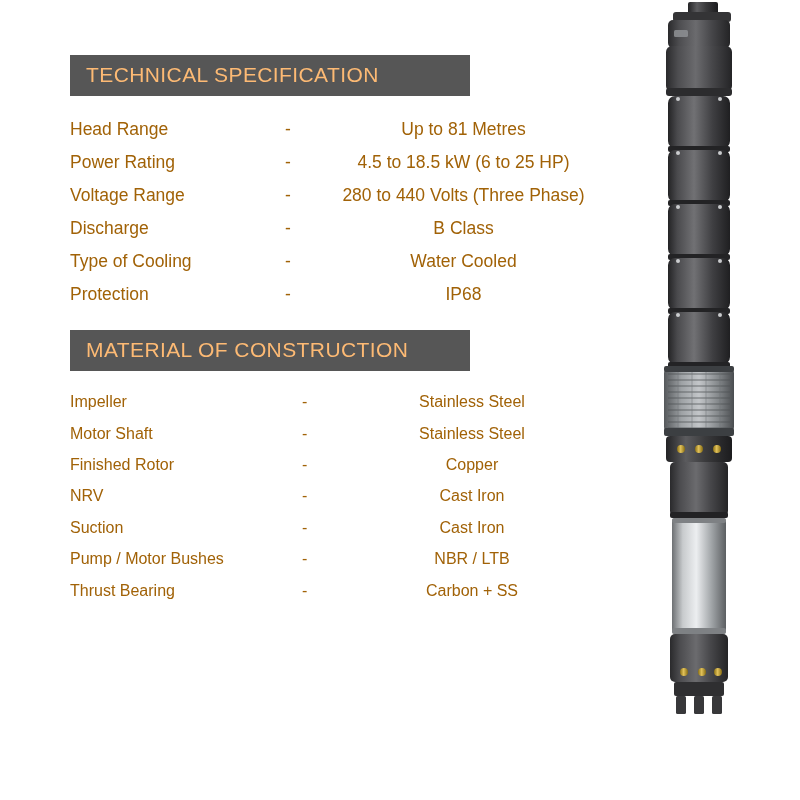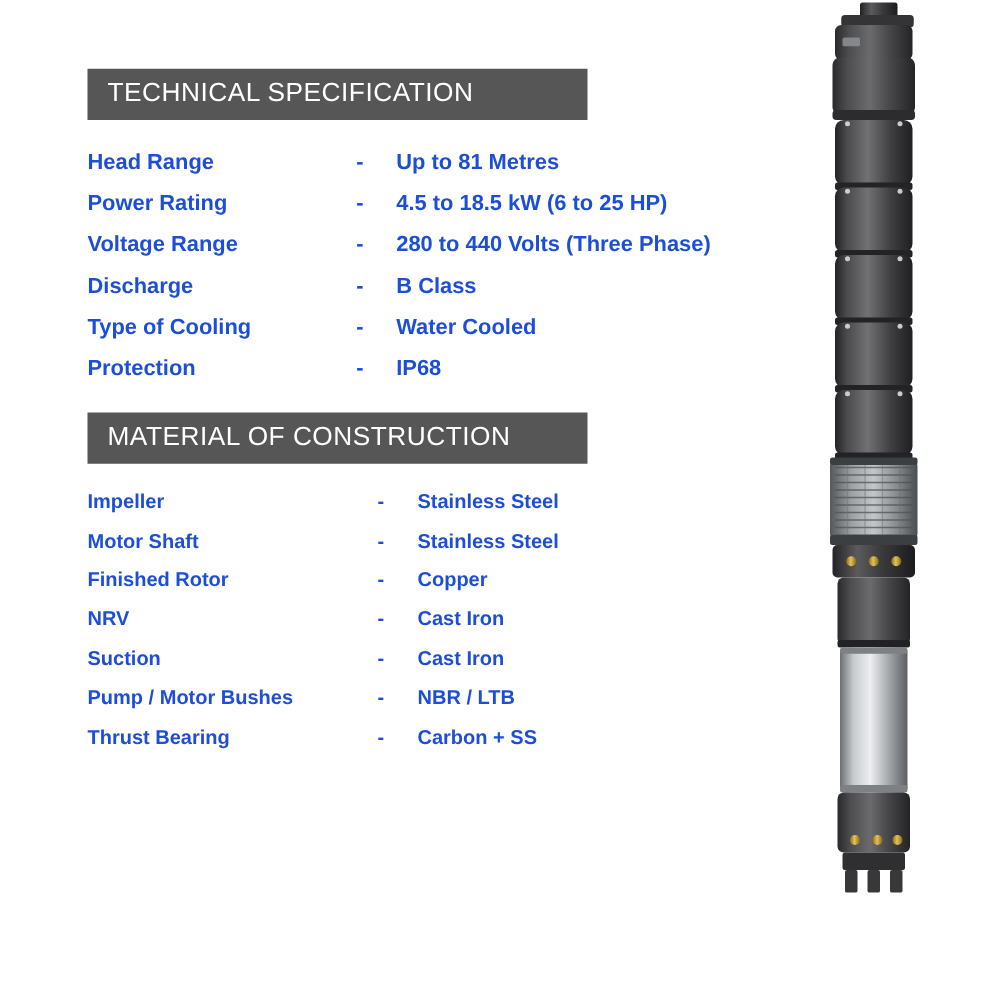--- a/index.html
+++ b/index.html
@@ -22,51 +22,51 @@
     box-sizing: border-box;
   }
   .spec-column {
     position: absolute;
     left: 70px;
     top: 55px;
     width: 540px;
   }
   .section-header {
     background: #565656;
-    color: #ffffff;
+    color: #fdba74;
     font-size: 21px;
     letter-spacing: 0.4px;
     padding: 8px 0 9px 16px;
     width: 400px;
     box-sizing: border-box;
     font-weight: normal;
   }
   .spec-table {
     margin-top: 16px;
     border-collapse: collapse;
     width: 100%;
   }
   .spec-table td {
     font-size: 17.5px;
-    color: #1d4ed8;
+    color: #a16207;
     padding: 6.5px 0;
     vertical-align: top;
     line-height: 1.15;
     white-space: nowrap;
-    font-weight: bold;
   }
   .col-label {
     width: 215px;
   }
   .col-dash {
     width: 32px;
     color: #3a3a3a;
   }
   .col-value {
     width: auto;
+    text-align: center;
   }
   .block-two {
     margin-top: 19px;
   }
   .moc-table td {
     font-size: 16px;
     padding: 6.5px 0;
   }
   .moc-table .col-label {
     width: 232px;

